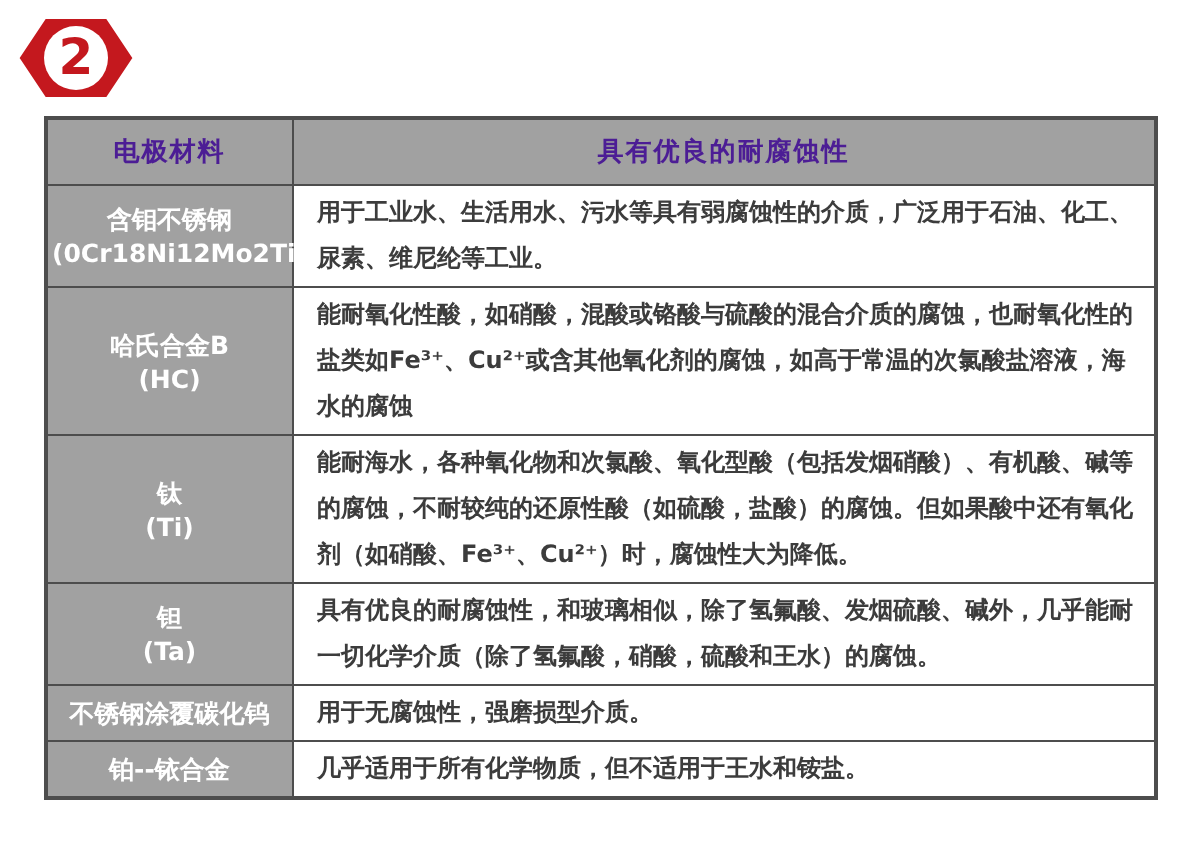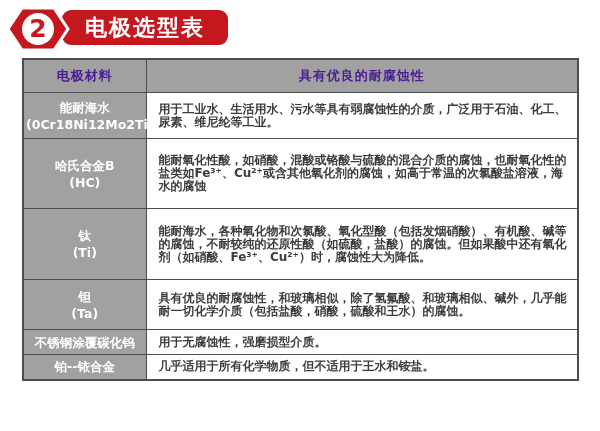--- a/index.html
+++ b/index.html
@@ -47,52 +47,49 @@
   }
   td.mat{
     background:#a1a1a1;color:#ffffff;
     font-size:12.5px;font-weight:bold;
     text-align:center;line-height:17px;
     padding:2px 2px;
   }
   td.desc{
     background:#ffffff;color:#3c3c3c;
     font-size:12px;font-weight:600;
-    line-height:13px;
+    line-height:23px;
     padding:2px 10px 2px 12px;
     text-align:left;
   }
 </style>
 </head>
 <body>
 
 <div class="hdr">
-  <div class="title-pill">
-    <span>电极选型表</span>
-  </div>
   <svg class="hex-badge" width="66" height="52" viewBox="0 0 66 52">
     <polygon points="3,26 17,5 49,5 63,26 49,47 17,47" fill="#c4181e" stroke="#ffffff" stroke-width="3"></polygon>
     <circle cx="33" cy="26" r="16" fill="#ffffff"></circle>
     <text x="33" y="34" text-anchor="middle">2</text>
   </svg>
 </div>
 
 <table class="spec">
   <colgroup>
       <col class="c-mat">
       <col>
     </colgroup>
   <tbody>
       <tr style="height:31px">
     <th>电极材料</th>
     <th>具有优良的耐腐蚀性</th>
   </tr>
   <tr style="height:46px">
     <td class="mat">
-      <div>能耐海水</div>
+      <div>含钼不锈钢</div>
       <div>(0Cr18Ni12Mo2Ti)</div>
     </td>
     <td class="desc">用于工业水、生活用水、污水等具有弱腐蚀性的介质，广泛用于石油、化工、尿素、维尼纶等工业。</td>
   </tr>
   <tr style="height:70px">
     <td class="mat">
       <div>哈氏合金B</div>
       <div>(HC)</div>
     </td>
     <td class="desc">能耐氧化性酸，如硝酸，混酸或铬酸与硫酸的混合介质的腐蚀，也耐氧化性的盐类如Fe³⁺、Cu²⁺或含其他氧化剂的腐蚀，如高于常温的次氯酸盐溶液，海水的腐蚀</td>
@@ -102,21 +99,21 @@
       <div>钛</div>
       <div>(Ti)</div>
     </td>
     <td class="desc">能耐海水，各种氧化物和次氯酸、氧化型酸（包括发烟硝酸）、有机酸、碱等的腐蚀，不耐较纯的还原性酸（如硫酸，盐酸）的腐蚀。但如果酸中还有氧化剂（如硝酸、Fe³⁺、Cu²⁺）时，腐蚀性大为降低。</td>
   </tr>
   <tr style="height:50px">
     <td class="mat">
       <div>钽</div>
       <div>(Ta)</div>
     </td>
-    <td class="desc">具有优良的耐腐蚀性，和玻璃相似，除了氢氟酸、和玻璃相似、碱外，几乎能耐一切化学介质（包括盐酸，硝酸，硫酸和王水）的腐蚀。</td>
+    <td class="desc">具有优良的耐腐蚀性，和玻璃相似，除了氢氟酸、发烟硫酸、碱外，几乎能耐一切化学介质（除了氢氟酸，硝酸，硫酸和王水）的腐蚀。</td>
   </tr>
   <tr style="height:25px">
     <td class="mat">
       <div>不锈钢涂覆碳化钨</div>
     </td>
     <td class="desc">用于无腐蚀性，强磨损型介质。</td>
   </tr>
   <tr style="height:25px">
     <td class="mat">
       <div>铂--铱合金</div>

